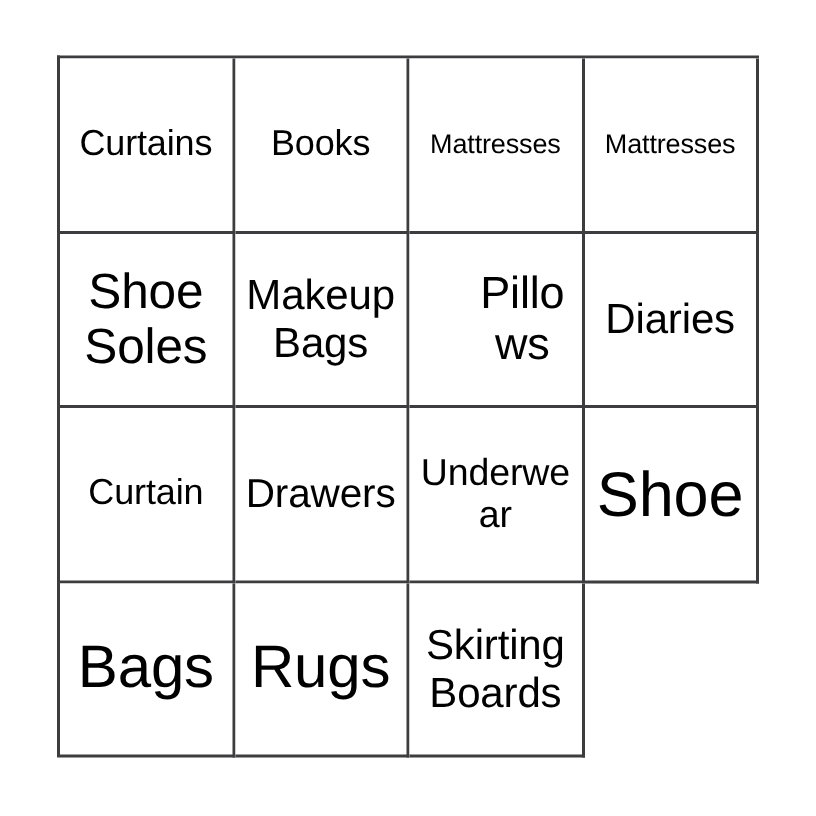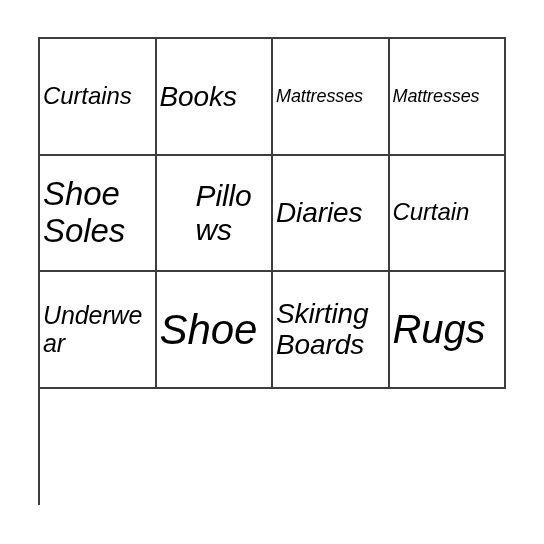--- a/index.html
+++ b/index.html
@@ -31,44 +31,43 @@
     background: #ffffff;
   }
 
   .bingo-cell {
     box-sizing: border-box;
     border-right: 2px solid #3d3d3f;
     border-bottom: 2px solid #3d3d3f;
     display: flex;
     align-items: center;
     justify-content: center;
-    text-align: left;
+    text-align: center;
     padding: 2px 3px;
     background: #ffffff;
     overflow: hidden;
-    font-style: italic;
   }
 
   .cell-text {
     display: block;
     color: #000000;
     line-height: 1.12;
     letter-spacing: -0.1px;
     word-break: break-word;
     width: 100%;
   }
 
   
   .fs-18 { font-size: 18px; }
   .fs-19 { font-size: 25px; }
   .fs-24 { font-size: 24px; }
   .fs-27 { font-size: 27px; }
   .fs-28 { font-size: 28px; }
   .fs-30 { font-size: 30px; margin-left: 36px; }
-  .fs-32 { font-size: 28px; }
+  .fs-32 { font-size: 24px; }
   .fs-38 { font-size: 33px; }
   .fs-40 { font-size: 40px; }
   .fs-42 { font-size: 42px; }
 </style>
 </head>
 <body>
 
 <div id="bingo-card">
 
   <div class="bingo-cell">
@@ -81,36 +80,45 @@
     <span class="cell-text fs-18">Mattresses</span>
   </div>
 
   <div class="bingo-cell">
     <span class="cell-text fs-18">Mattresses</span>
   </div>
   <div class="bingo-cell">
     <span class="cell-text fs-38">Shoe Soles</span>
   </div>
   <div class="bingo-cell">
+    <span class="cell-text fs-28">Makeup Bags</span>
+  </div>
+  <div class="bingo-cell">
     <span class="cell-text fs-30">Pillows</span>
   </div>
 
   <div class="bingo-cell">
     <span class="cell-text fs-28">Diaries</span>
   </div>
   <div class="bingo-cell">
     <span class="cell-text fs-24">Curtain</span>
   </div>
   <div class="bingo-cell">
+    <span class="cell-text fs-27">Drawers</span>
+  </div>
+  <div class="bingo-cell">
     <span class="cell-text fs-19">Underwear</span>
   </div>
 
   <div class="bingo-cell">
     <span class="cell-text fs-42">Shoe</span>
   </div>
   <div class="bingo-cell">
-    <span class="cell-text fs-28">Skirting Boards</span>
+    <span class="cell-text fs-40">Bags</span>
   </div>
   <div class="bingo-cell">
     <span class="cell-text fs-40">Rugs</span>
+  </div>
+  <div class="bingo-cell">
+    <span class="cell-text fs-28">Skirting Boards</span>
   </div>
 
 </div>
 
 </body></html>

